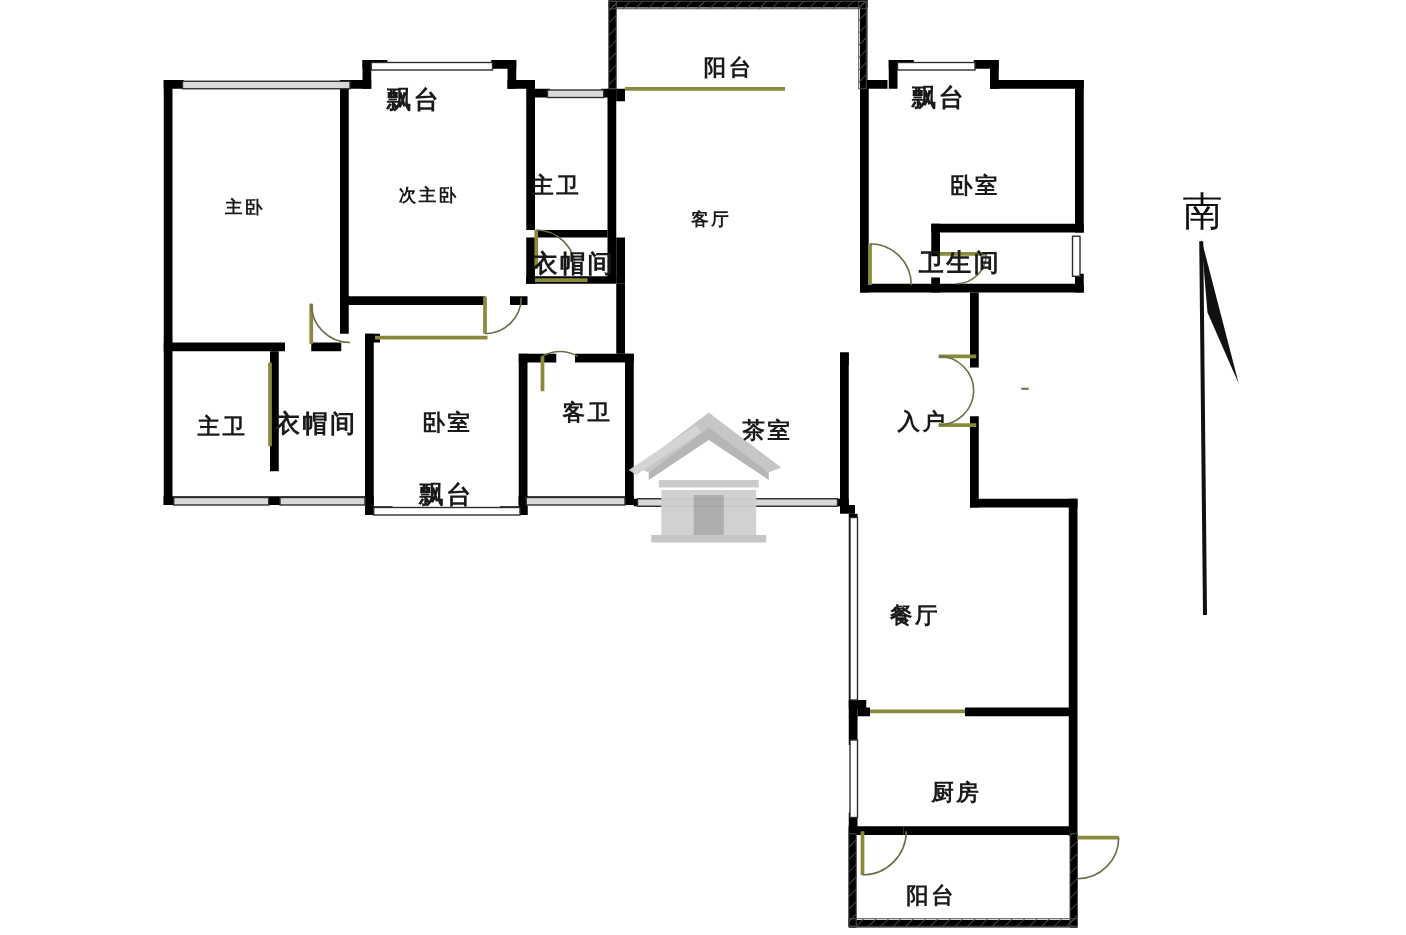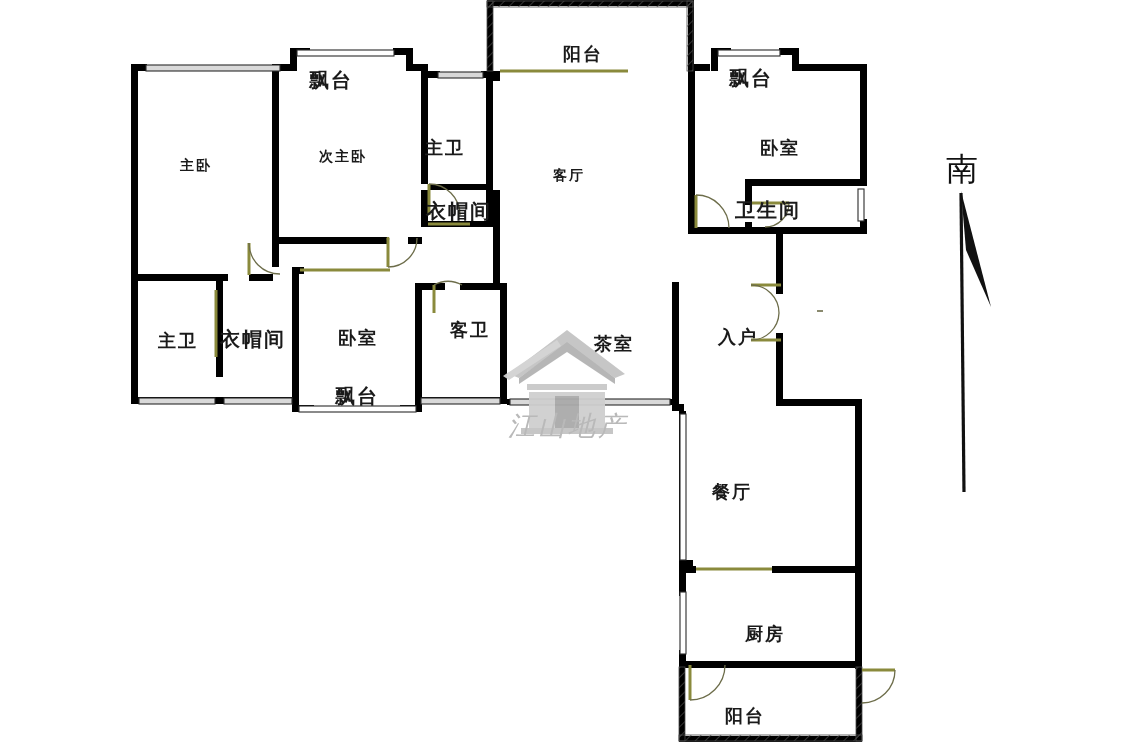--- a/index.html
+++ b/index.html
@@ -298,21 +298,20 @@
     <g fill="#c4c4c4">
       <polygon points="70,8 128,52 118,56 70,22 22,56 12,52"></polygon>
       <polygon points="70,20 118,56 118,62 70,30 22,62 22,56" fill="#b3b3b3"></polygon>
       <rect x="30" y="62" width="80" height="6" fill="#c9c9c9"></rect>
       <rect x="32" y="70" width="76" height="38" fill="#cfcfcf"></rect>
       <rect x="58" y="74" width="24" height="34" fill="#aaaaaa"></rect>
       <rect x="24" y="106" width="92" height="6" fill="#c4c4c4"></rect>
       <polygon points="6,54 60,18 64,24 12,58" fill="#d2d2d2"></polygon>
     </g>
   </svg>
-  <div id="watermark-text">江山地产</div>
 
   <div class="room-label lbl-lg" style="left:196px; top:166px;">主卧</div>
   <div class="room-label lbl-lg" style="left:343px; top:157px;">次主卧</div>
   <div class="room-label lbl-md" style="left:445px; top:148px;">主卫</div>
   <div class="room-label lbl-sm" style="left:331px; top:80px;">飘台</div>
   <div class="room-label lbl-md" style="left:583px; top:54px;">阳台</div>
   <div class="room-label lbl-lg" style="left:569px; top:176px;text-align:right;">客厅</div>
   <div class="room-label lbl-sm" style="left:751px; top:78px;">飘台</div>
   <div class="room-label lbl-md" style="left:780px; top:148px;">卧室</div>
   <div class="room-label lbl-sm" style="left:768px; top:210px;">卫生间</div>

